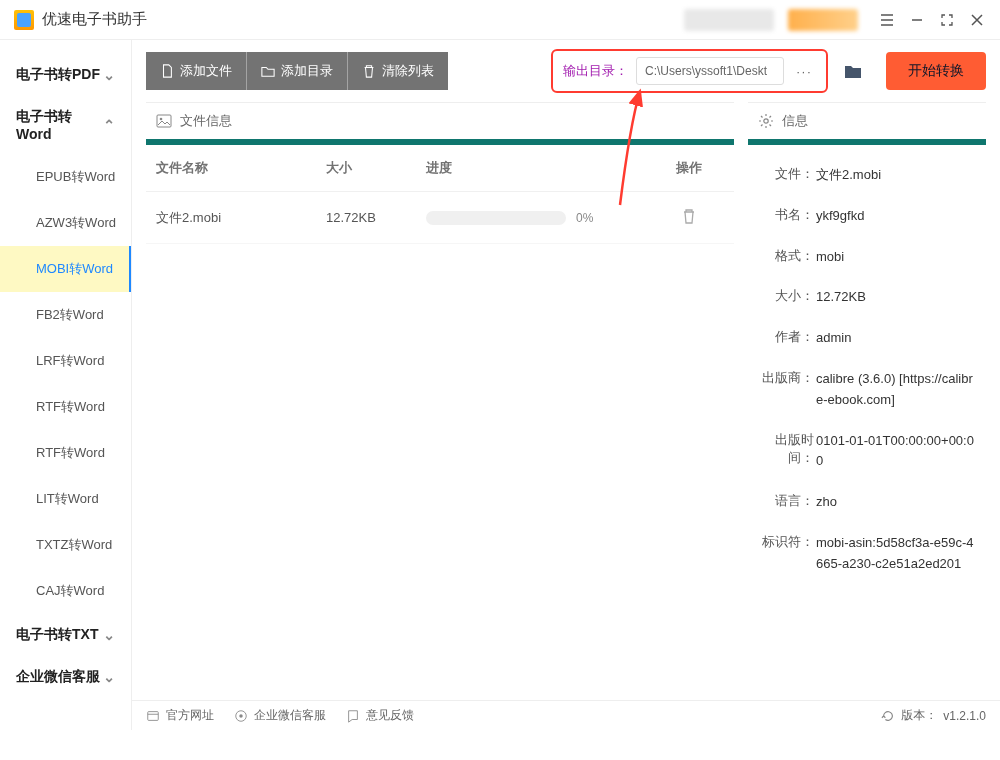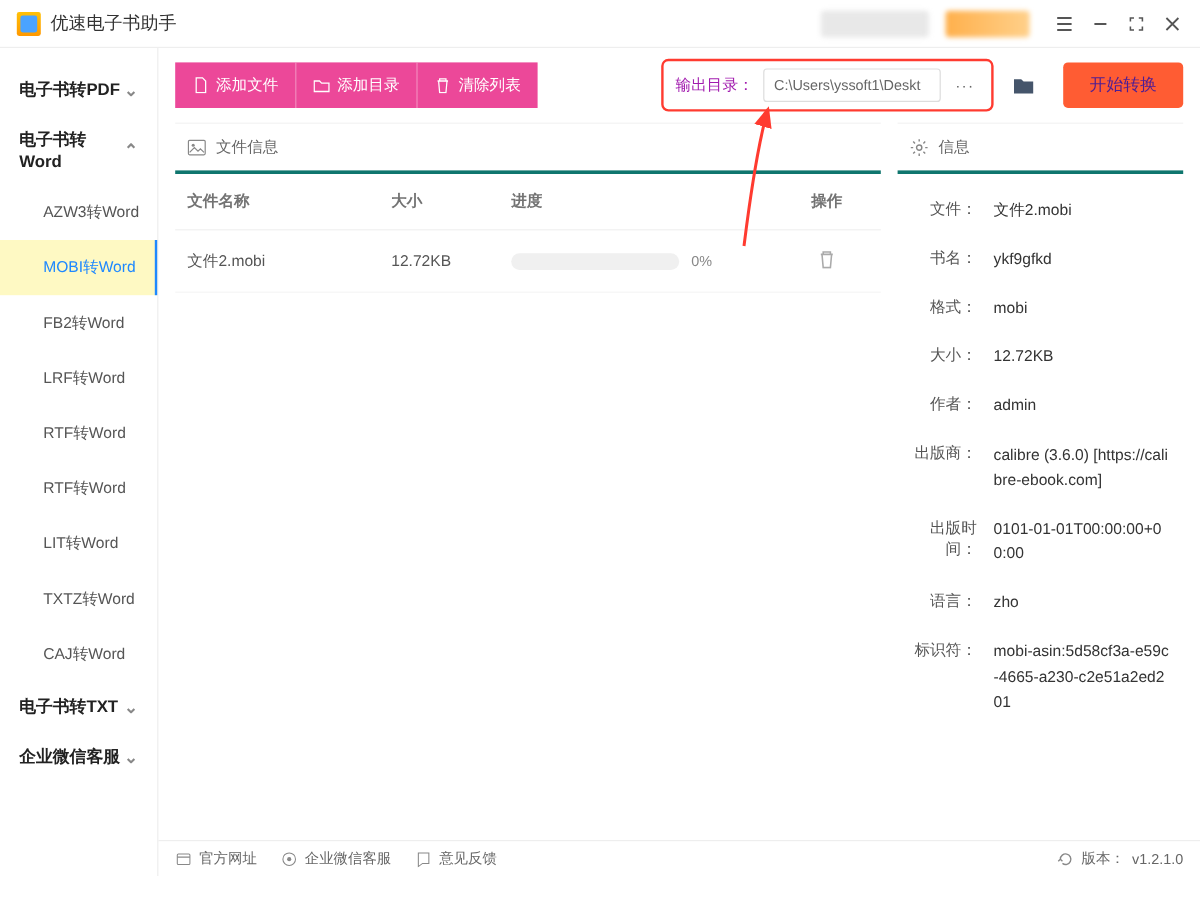--- a/index.html
+++ b/index.html
@@ -19,51 +19,51 @@
 
 .sidebar { width: 132px; border-right: 1px solid #eee; padding-top: 14px; }
 .side-group { padding: 12px 16px; font-size: 14px; font-weight: 600; color: #222; display: flex; align-items: center; cursor: pointer; }
 .side-group .chev { margin-left: auto; color:#888; }
 .side-sub { padding: 14px 0 14px 36px; font-size: 13px; color: #555; cursor: pointer; }
 .side-sub.active { color: #1e88ff; background: #fef9c3; border-right: 2px solid #1e88ff; }
 
 .main { flex: 1; display: flex; flex-direction: column; }
 
 .toolbar { height: 62px; display: flex; align-items: center; padding: 0 14px; gap: 8px; }
-.btn-group { display: flex; background: #ec4899; border-radius: 0; overflow: hidden; }
+.btn-group { display: flex; background: #737373; border-radius: 0; overflow: hidden; }
 .btn-group .tb-btn { color: #fff; padding: 10px 14px; display:flex; align-items:center; gap:6px; font-size:13px; cursor:pointer; }
 .btn-group .tb-btn + .tb-btn { border-left: 1px solid rgba(255,255,255,0.35); }
 .tb-ico{width:14px;height:14px;}
 .spacer{flex:1}
 .out-box { display:flex; align-items:center; border:2px solid #ff3b30; border-radius:6px; padding:6px 10px; gap:8px; }
 .out-label{ color:#a21caf; font-size:13px;}
 .out-input{ width:148px; height:28px; border:1px solid #ddd; border-radius:3px; padding:0 8px; font-size:12px; color:#666;}
 .dots{ color:#666; letter-spacing:1px; cursor:pointer; padding:0 4px;}
 .folder-btn{ width:34px; height:34px; display:flex;align-items:center;justify-content:center; color:#556; cursor:pointer;}
-.start-btn{ background:#ff5c33; color:#4c1d95; border-radius:4px; padding:10px 22px; font-size:14px; cursor:pointer; margin-left:8px;}
+.start-btn{ background:#ff5c33; color:#0f172a; border-radius:4px; padding:10px 22px; font-size:14px; cursor:pointer; margin-left:8px;}
 
 .content{ flex:1; display:flex; padding:0 14px 0 14px; gap:14px; overflow:hidden;}
 .panel{ background:#fff; border-top:1px solid #eee;}
 .left-panel{ flex:1; display:flex; flex-direction:column;}
-.panel-head{ height:42px; display:flex; align-items:center; gap:8px; padding:0 10px; color:#666; border-bottom:3px solid #0f766e;}
+.panel-head{ height:42px; display:flex; align-items:center; gap:8px; padding:0 10px; color:#666; border-bottom:6px solid #0f766e;}
 .panel-head .ico{width:16px;height:16px;}
 .table-head{ display:flex; padding:14px 10px; font-size:13px; font-weight:600; color:#737373; border-bottom:1px solid #f0f0f0;}
 .col-name{ width:170px;}
 .col-size{ width:100px;}
 .col-prog{ flex:1;}
 .col-act{ width:70px; text-align:center;}
 .row{ display:flex; padding:16px 10px; align-items:center; color:#555; border-bottom:1px solid #f6f6f6;}
 .prog-bar{ width:140px; height:14px; background:#f0f0f0; border-radius:7px; margin-right:10px;}
 .prog-txt{ color:#888; font-size:12px;}
 .del-ico{ color:#aaa; cursor:pointer;}
 
 .right-panel{ width:238px; }
 .info-list{ padding:10px 6px;}
 .info-row{ display:flex; padding:10px 4px; font-size:13px;}
-.info-k{ width:56px; text-align:right; color:#555; margin-right:14px;}
+.info-k{ width:56px; text-align:right; color:#555; margin-right:2px;}
 .info-v{ flex:1; color:#333; word-break:break-all; line-height:1.6;}
 
 .statusbar{ height:30px; border-top:1px solid #eee; display:flex; align-items:center; padding:0 14px; gap:20px; color:#666; font-size:12px;}
 .statusbar .st-item{ display:flex; align-items:center; gap:6px; cursor:pointer;}
 .statusbar .spacer{flex:1}
 .statusbar .ver{ display:flex; align-items:center; gap:6px;}
 
 .annot-arrow{ position:absolute; left:610px; top:85px; pointer-events:none;}
 .annot-arrow svg{ overflow:visible;}
 </style>
@@ -102,20 +102,21 @@
 
   <div class="sidebar">
     <div class="side-group">
       <span>电子书转PDF</span>
       <span class="chev">⌄</span>
     </div>
     <div class="side-group">
       <span>电子书转Word</span>
       <span class="chev">⌃</span>
     </div>
+    <div class="side-sub">EPUB转Word</div>
     <div class="side-sub">AZW3转Word</div>
     <div class="side-sub active">MOBI转Word</div>
     <div class="side-sub">FB2转Word</div>
     <div class="side-sub">LRF转Word</div>
     <div class="side-sub">RTF转Word</div>
     <div class="side-sub">RTF转Word</div>
     <div class="side-sub">LIT转Word</div>
     <div class="side-sub">TXTZ转Word</div>
     <div class="side-sub">CAJ转Word</div>
     <div class="side-group">

